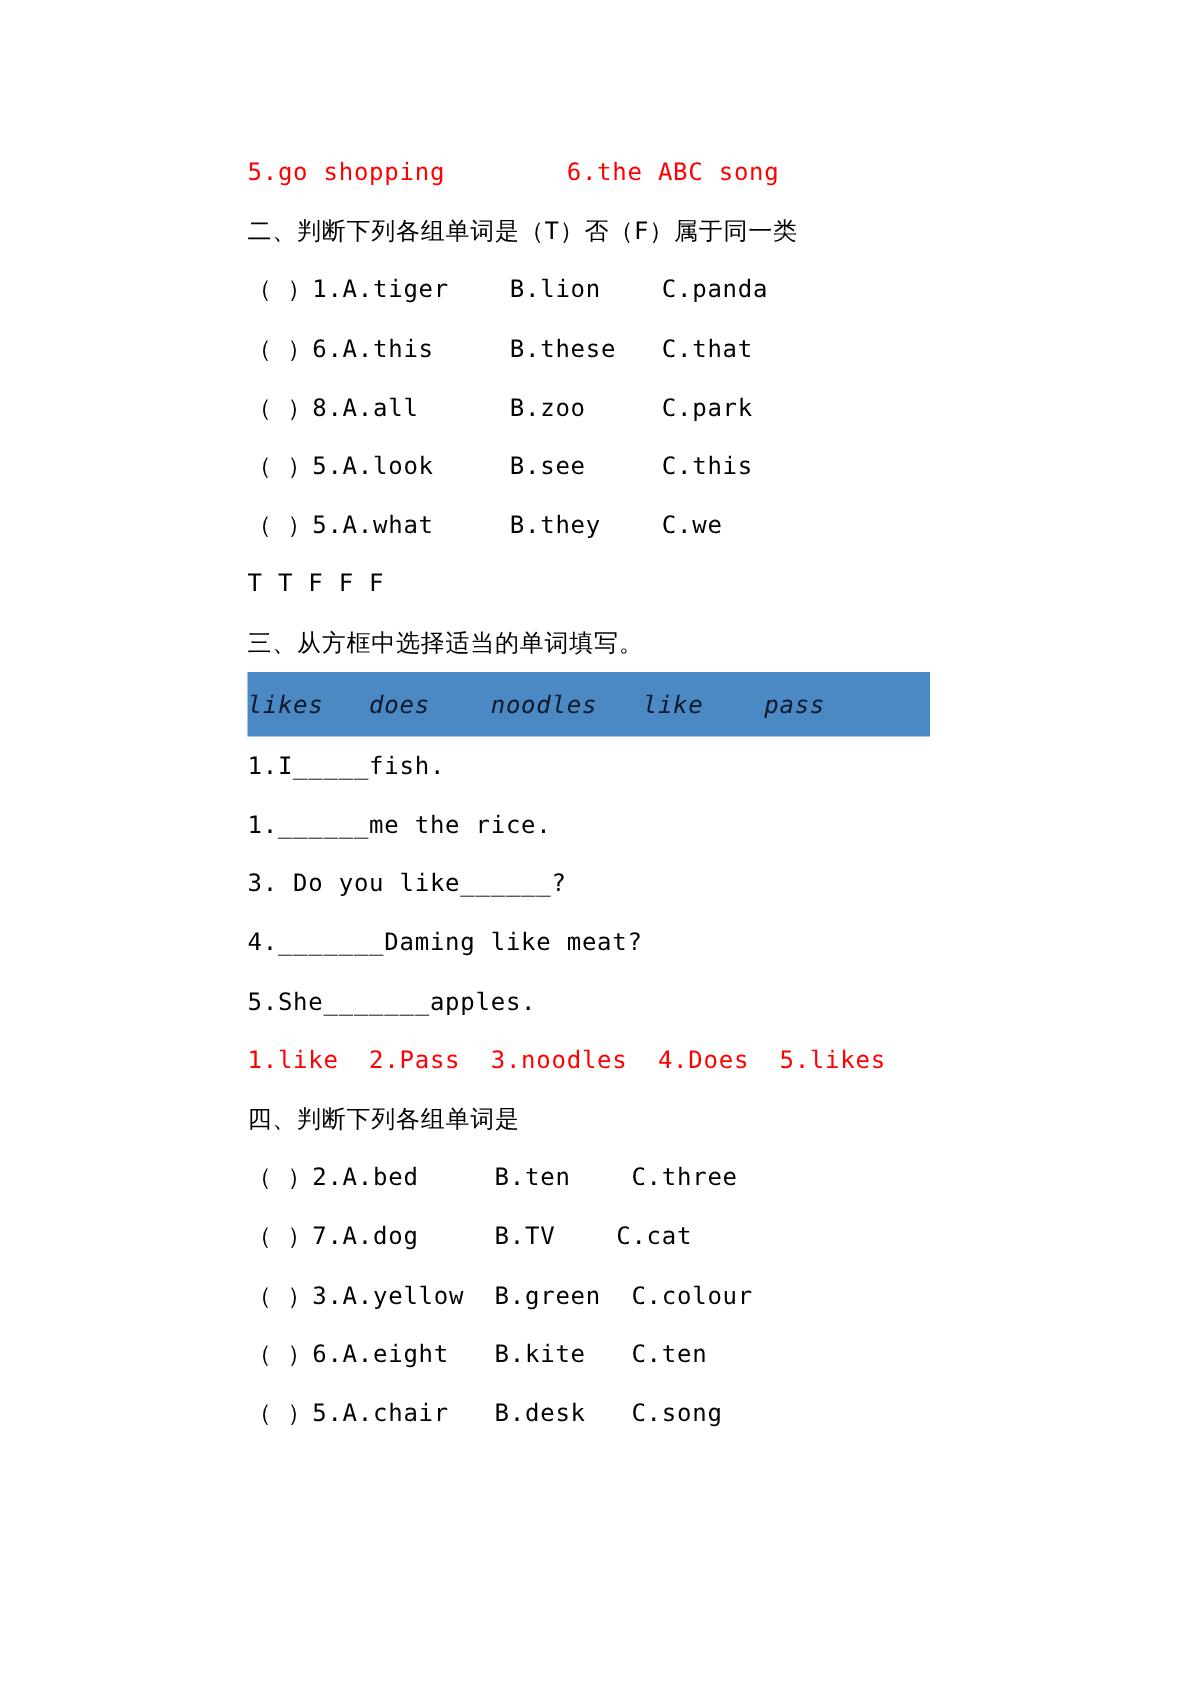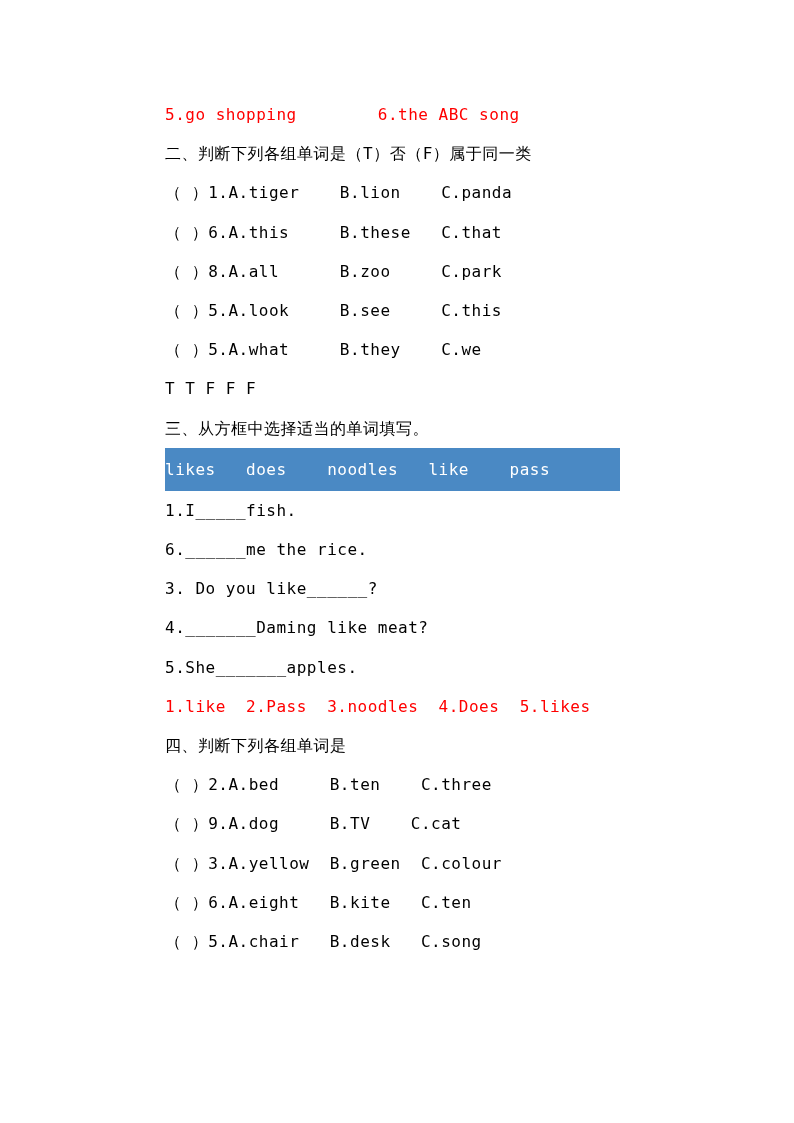--- a/index.html
+++ b/index.html
@@ -11,46 +11,47 @@
       font-size: 16px;
       color: #000;
       padding: 95px 120px 0 120px;
       line-height: 2.45;
       letter-spacing: 0.5px;
     }
     .line { white-space: pre; margin-left: 45px; }
     .red { color: #ff0000; }
     .word-box {
       background: #4a89c4;
-      color: #ffffff;
+      color: #0f172a;
       padding: 2px 0;
       display: inline-block;
       width: 455px;
+      font-style: italic;
     }
   </style>
 </head>
 <body>
 
 <div class="line red">5.go shopping        6.the ABC song</div>
 
 <div class="line">二、判断下列各组单词是（T）否（F）属于同一类</div>
 <div class="line">（ ）1.A.tiger    B.lion    C.panda</div>
 <div class="line">（ ）6.A.this     B.these   C.that</div>
 <div class="line">（ ）8.A.all      B.zoo     C.park</div>
 <div class="line">（ ）5.A.look     B.see     C.this</div>
 <div class="line">（ ）5.A.what     B.they    C.we</div>
 <div class="line">T T F F F</div>
 
 <div class="line">三、从方框中选择适当的单词填写。</div>
 <div class="line"><span class="word-box">likes   does    noodles   like    pass</span></div>
 <div class="line">1.I_____fish.</div>
-<div class="line">6.______me the rice.</div>
+<div class="line">1.______me the rice.</div>
 <div class="line">3. Do you like______?</div>
 <div class="line">4._______Daming like meat?</div>
 <div class="line">5.She_______apples.</div>
 <div class="line red">1.like  2.Pass  3.noodles  4.Does  5.likes</div>
 
 <div class="line">四、判断下列各组单词是</div>
 <div class="line">（ ）2.A.bed     B.ten    C.three</div>
-<div class="line">（ ）9.A.dog     B.TV    C.cat</div>
+<div class="line">（ ）7.A.dog     B.TV    C.cat</div>
 <div class="line">（ ）3.A.yellow  B.green  C.colour</div>
 <div class="line">（ ）6.A.eight   B.kite   C.ten</div>
 <div class="line">（ ）5.A.chair   B.desk   C.song</div>
 
 </body></html>

